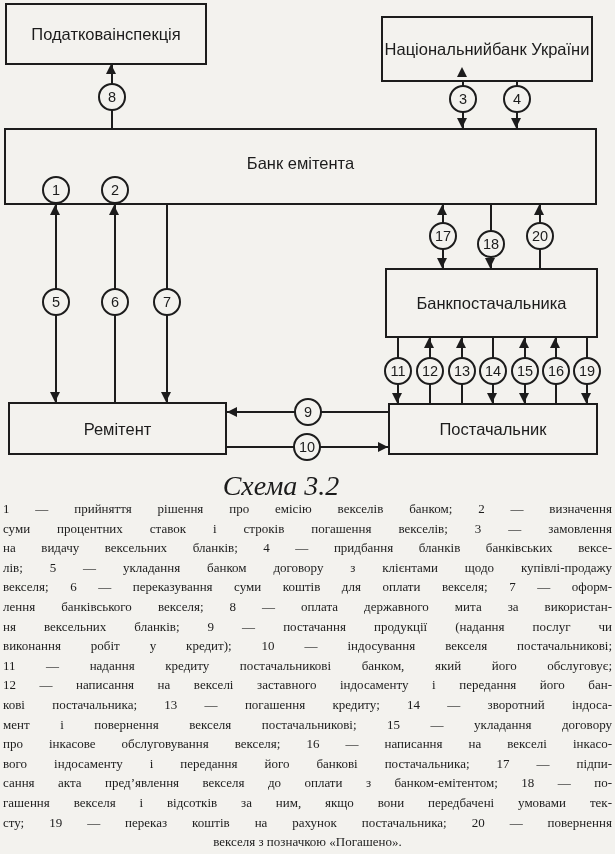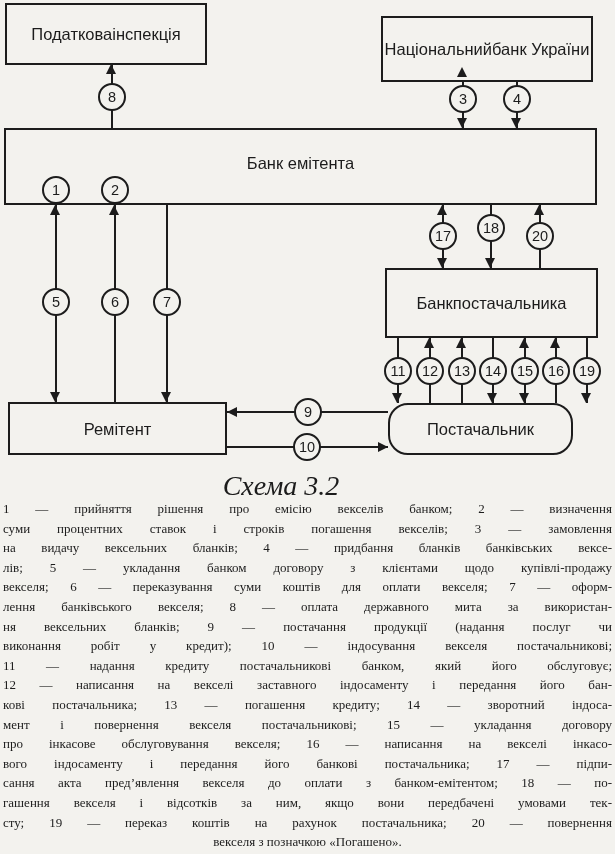--- a/index.html
+++ b/index.html
@@ -85,21 +85,21 @@
 
   <div class="node" style="left:385px;top:268px;width:213px;height:70px;">
     <span>Банк</span>
     <span>постачальника</span>
   </div>
 
   <div class="node" style="left:8px;top:402px;width:219px;height:53px;">
     <span>Ремітент</span>
   </div>
 
-  <div class="node" style="left:388px;top:403px;width:185px;height:52px;border-radius:20px;">
+  <div class="node" style="left:388px;top:403px;width:210px;height:52px;">
     <span>Постачальник</span>
   </div>
 
   <div class="vline" style="left:111px;top:65px;height:63px;"></div>
   <div class="vline" style="left:462px;top:67px;height:61px;"></div>
   <div class="vline" style="left:516px;top:67px;height:61px;"></div>
 
   <div class="vline" style="left:55px;top:204px;height:198px;"></div>
   <div class="vline" style="left:114px;top:204px;height:198px;"></div>
   <div class="vline" style="left:166px;top:204px;height:198px;"></div>
@@ -156,21 +156,21 @@
   <div class="badge" style="left:98px;top:83px;">8</div>
   <div class="badge" style="left:294px;top:398px;">9</div>
   <div class="badge" style="left:293px;top:433px;">10</div>
   <div class="badge" style="left:384px;top:357px;">11</div>
   <div class="badge" style="left:416px;top:357px;">12</div>
   <div class="badge" style="left:448px;top:357px;">13</div>
   <div class="badge" style="left:479px;top:357px;">14</div>
   <div class="badge" style="left:511px;top:357px;">15</div>
   <div class="badge" style="left:542px;top:357px;">16</div>
   <div class="badge" style="left:429px;top:222px;">17</div>
-  <div class="badge" style="left:477px;top:214px;">18</div>
+  <div class="badge" style="left:477px;top:230px;">18</div>
   <div class="badge" style="left:573px;top:357px;">19</div>
   <div class="badge" style="left:526px;top:222px;">20</div>
 
   <div id="caption">Схема 3.2</div>
 
   <div id="legend">
     <div class="jline">1 — прийняття рішення про емісію векселів банком; 2 — визначення</div>
     <div class="jline">суми процентних ставок і строків погашення векселів; 3 — замовлення</div>
     <div class="jline">на видачу вексельних бланків; 4 — придбання бланків банківських вексе-</div>
     <div class="jline">лів; 5 — укладання банком договору з клієнтами щодо купівлі-продажу</div>

